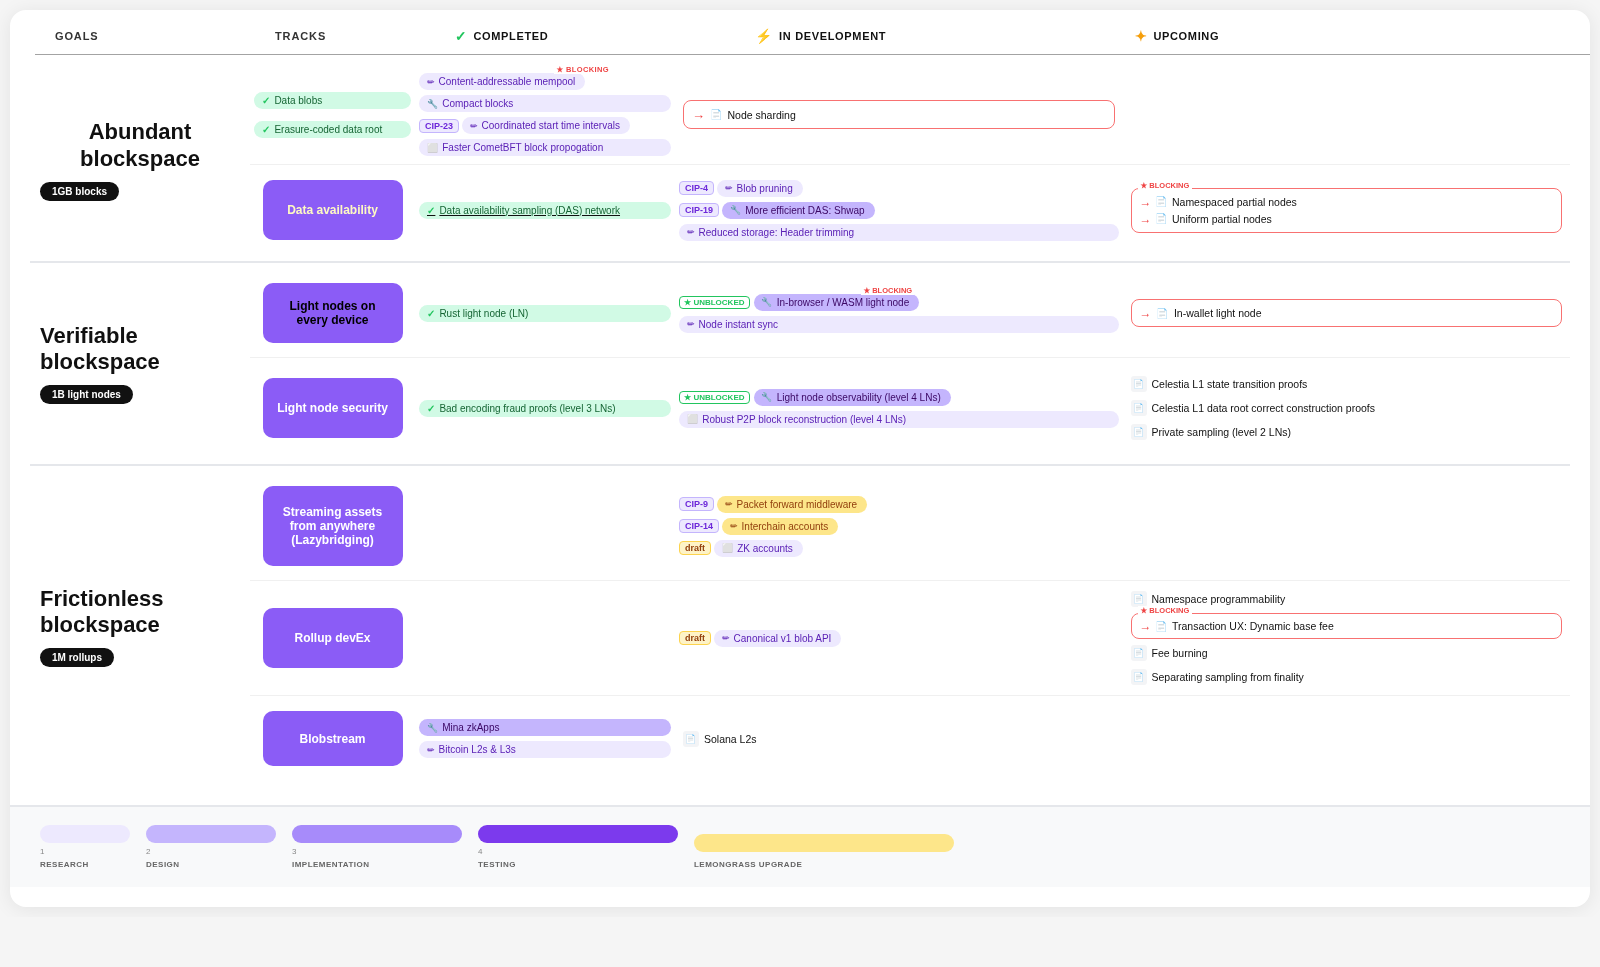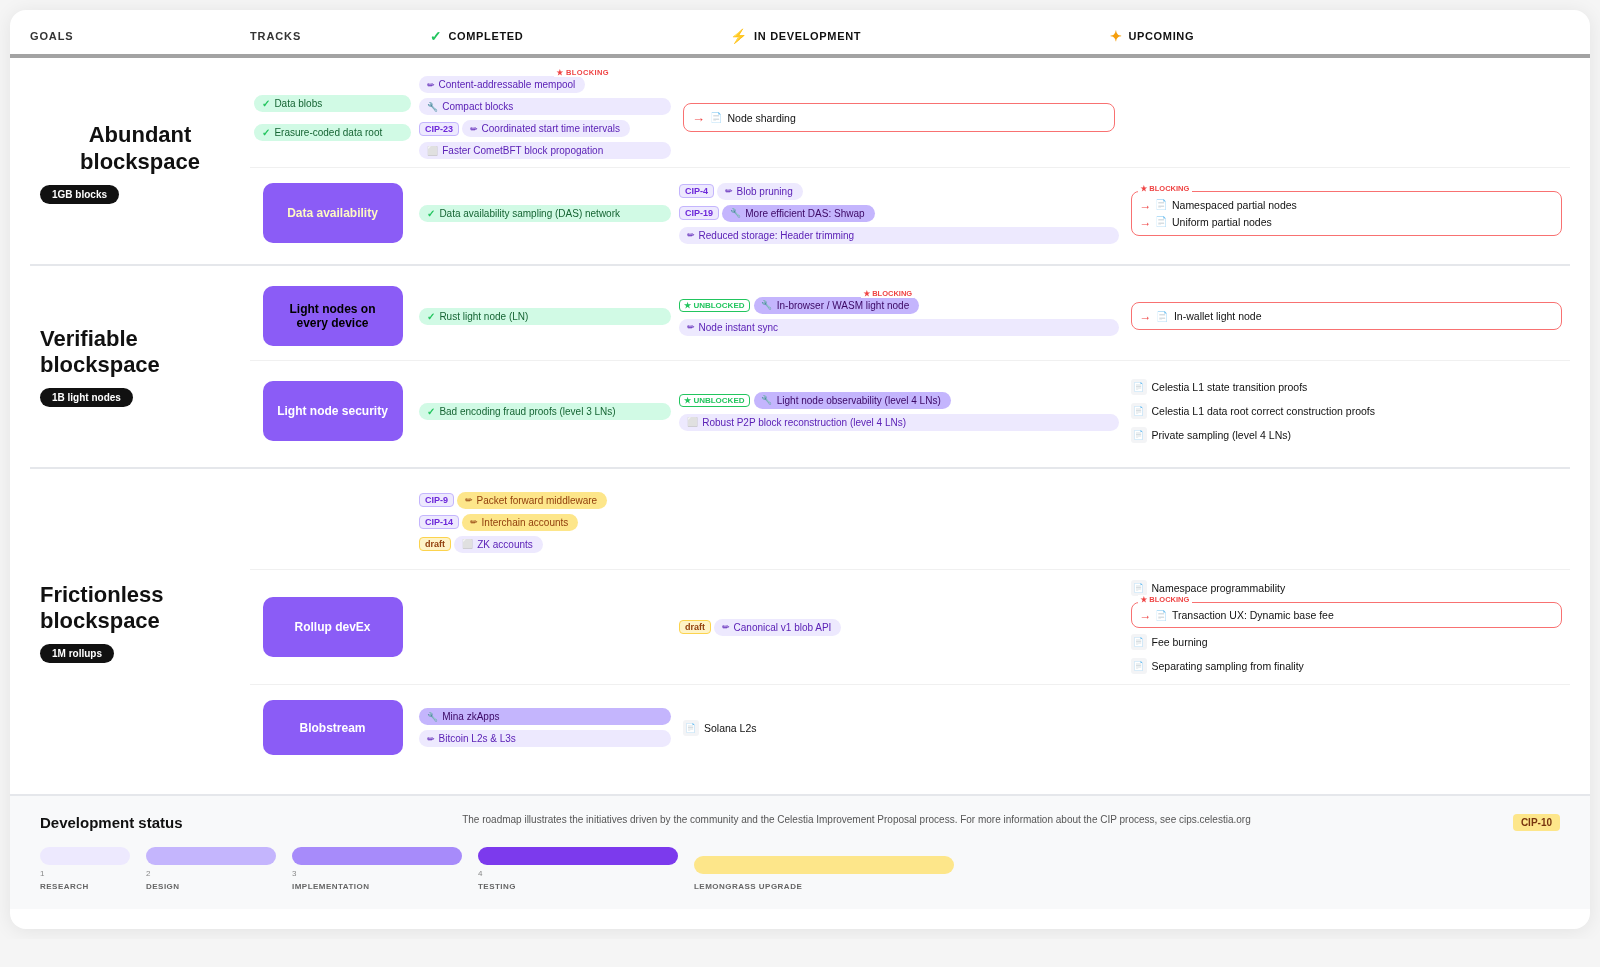--- a/index.html
+++ b/index.html
@@ -16,22 +16,23 @@
       border-radius: 16px;
       padding: 0 0 20px 0;
       box-shadow: 0 2px 20px rgba(0,0,0,0.08);
       overflow: hidden;
     }
     
     .header {
       display: grid;
       grid-template-columns: 220px 180px 300px 380px 420px;
       padding: 18px 20px 10px 20px;
-      border-bottom: 4px solid #a3a3a3;
-      align-items: center;
+      border-bottom: 1px solid #a3a3a3;
+      align-items: center;
+      margin-left: 25px;
     }
     .header-label {
       font-weight: 700;
       font-size: 11px;
       letter-spacing: 0.08em;
       color: #333;
     }
     .header-status {
       display: flex;
       align-items: center;
@@ -141,21 +142,21 @@
               <span style="font-size:10px;">📄</span>
               <span style="font-size:10.5px;">Node sharding</span>
             </div>
           </div>
         </div>
 
         <div style="display:grid;grid-template-columns:165px 260px 1fr 1fr;padding:8px 0;min-height:90px;align-items:center;">
           <div style="display:flex;align-items:center;justify-content:center;padding:6px;">
             <div style="background:#8b5cf6;color:#fef9c3;border-radius:10px;padding:12px 14px;text-align:center;font-weight:700;font-size:12px;width:140px;min-height:60px;display:flex;align-items:center;justify-content:center;">Data availability</div>
           </div>
-          <div style="display:flex;flex-direction:column;gap:4px;padding:16px 4px;">
+          <div style="display:flex;flex-direction:column;gap:4px;padding:16px 4px;text-decoration:underline;">
             <div class="item-pill pill-completed"><span class="icon-check"></span> Data availability sampling (DAS) network</div>
           </div>
           <div style="display:flex;flex-direction:column;gap:5px;padding:0 4px;">
             <div style="display:flex;align-items:center;gap:3px;position:relative;">
               <span style="background:#ede9fe;border:1px solid #c4b5fd;border-radius:4px;padding:1px 5px;font-size:9px;font-weight:600;color:#6d28d9;">CIP-4</span>
               <div class="item-pill pill-purple-light" style="position:relative;">
                 <span style="font-size:9px;">✏</span> Blob pruning
               </div>
             </div>
             <div style="display:flex;align-items:center;gap:3px;">
@@ -238,38 +239,41 @@
             <div class="upc-item">
               <span class="upc-icon">📄</span>
               <span>Celestia L1 state transition proofs</span>
             </div>
             <div class="upc-item">
               <span class="upc-icon">📄</span>
               <span>Celestia L1 data root correct construction proofs</span>
             </div>
             <div class="upc-item">
               <span class="upc-icon">📄</span>
-              <span>Private sampling (level 4 LNs)</span>
+              <span>Private sampling (level 2 LNs)</span>
             </div>
           </div>
         </div>
       </div>
     </div>
 
     <div style="height:2px;background:#e5e7eb;margin:6px 0;"></div>
 
     <div style="display:grid; grid-template-columns: 220px 1fr; margin-bottom:6px;">
       <div style="display:flex; flex-direction:column; justify-content:center; padding:16px 10px;">
         <div style="font-size:22px;font-weight:900;line-height:1.2;margin-bottom:10px;">Frictionless<br>blockspace</div>
         <div style="background:#111;color:white;border-radius:20px;padding:4px 12px;font-size:10px;font-weight:700;display:inline-block;width:fit-content;">1M rollups</div>
       </div>
 
       <div style="display:flex;flex-direction:column;">
 
         <div style="display:grid;grid-template-columns:165px 260px 1fr 1fr;border-bottom:1px solid #f0f0f0;padding:8px 0;min-height:95px;align-items:center;">
+          <div style="display:flex;align-items:center;justify-content:center;padding:6px;">
+            <div style="background:#8b5cf6;color:white;border-radius:10px;padding:12px 14px;text-align:center;font-weight:700;font-size:12px;width:140px;min-height:80px;display:flex;align-items:center;justify-content:center;">Streaming assets from anywhere (Lazybridging)</div>
+          </div>
           <div style="display:flex;flex-direction:column;gap:4px;padding:0 4px;">
             
           </div>
           <div style="display:flex;flex-direction:column;gap:5px;padding:0 4px;">
             <div style="display:flex;align-items:center;gap:3px;">
               <span style="background:#ede9fe;border:1px solid #c4b5fd;border-radius:4px;padding:1px 5px;font-size:9px;font-weight:600;color:#6d28d9;">CIP-9</span>
               <div class="item-pill pill-orange"><span style="font-size:9px;">✏</span> Packet forward middleware</div>
             </div>
             <div style="display:flex;align-items:center;gap:3px;">
               <span style="background:#ede9fe;border:1px solid #c4b5fd;border-radius:4px;padding:1px 5px;font-size:9px;font-weight:600;color:#6d28d9;">CIP-14</span>
@@ -338,25 +342,20 @@
             </div>
           </div>
         </div>
 
       </div>
     </div>
 
   </div>
 
   <div style="background:#f8f9fa;border-top:2px solid #e5e7eb;padding:18px 30px;margin-top:8px;">
-    <div style="display:flex;align-items:flex-start;margin-bottom:16px;">
-      <div style="font-size:15px;font-weight:900;min-width:160px;">Development status</div>
-      <div style="font-size:10px;color:#555;flex:1;text-align:center;padding:0 20px;">The roadmap illustrates the initiatives driven by the community and the Celestia Improvement Proposal process. For more information about the CIP process, see cips.celestia.org</div>
-      <div style="background:#fde68a;border-radius:4px;padding:3px 8px;font-size:10px;font-weight:700;color:#78350f;">CIP-10</div>
-    </div>
 
     <div style="display:flex;align-items:flex-end;gap:16px;">
 
       <div style="display:flex;flex-direction:column;align-items:flex-start;gap:4px;">
         <div style="height:18px;background:#ede9fe;border-radius:20px;width:90px;"></div>
         <span style="font-size:8px;color:#888;">1</span>
         <span style="font-size:8px;font-weight:700;letter-spacing:0.06em;color:#666;">RESEARCH</span>
       </div>
 
       <div style="display:flex;flex-direction:column;align-items:flex-start;gap:4px;">

